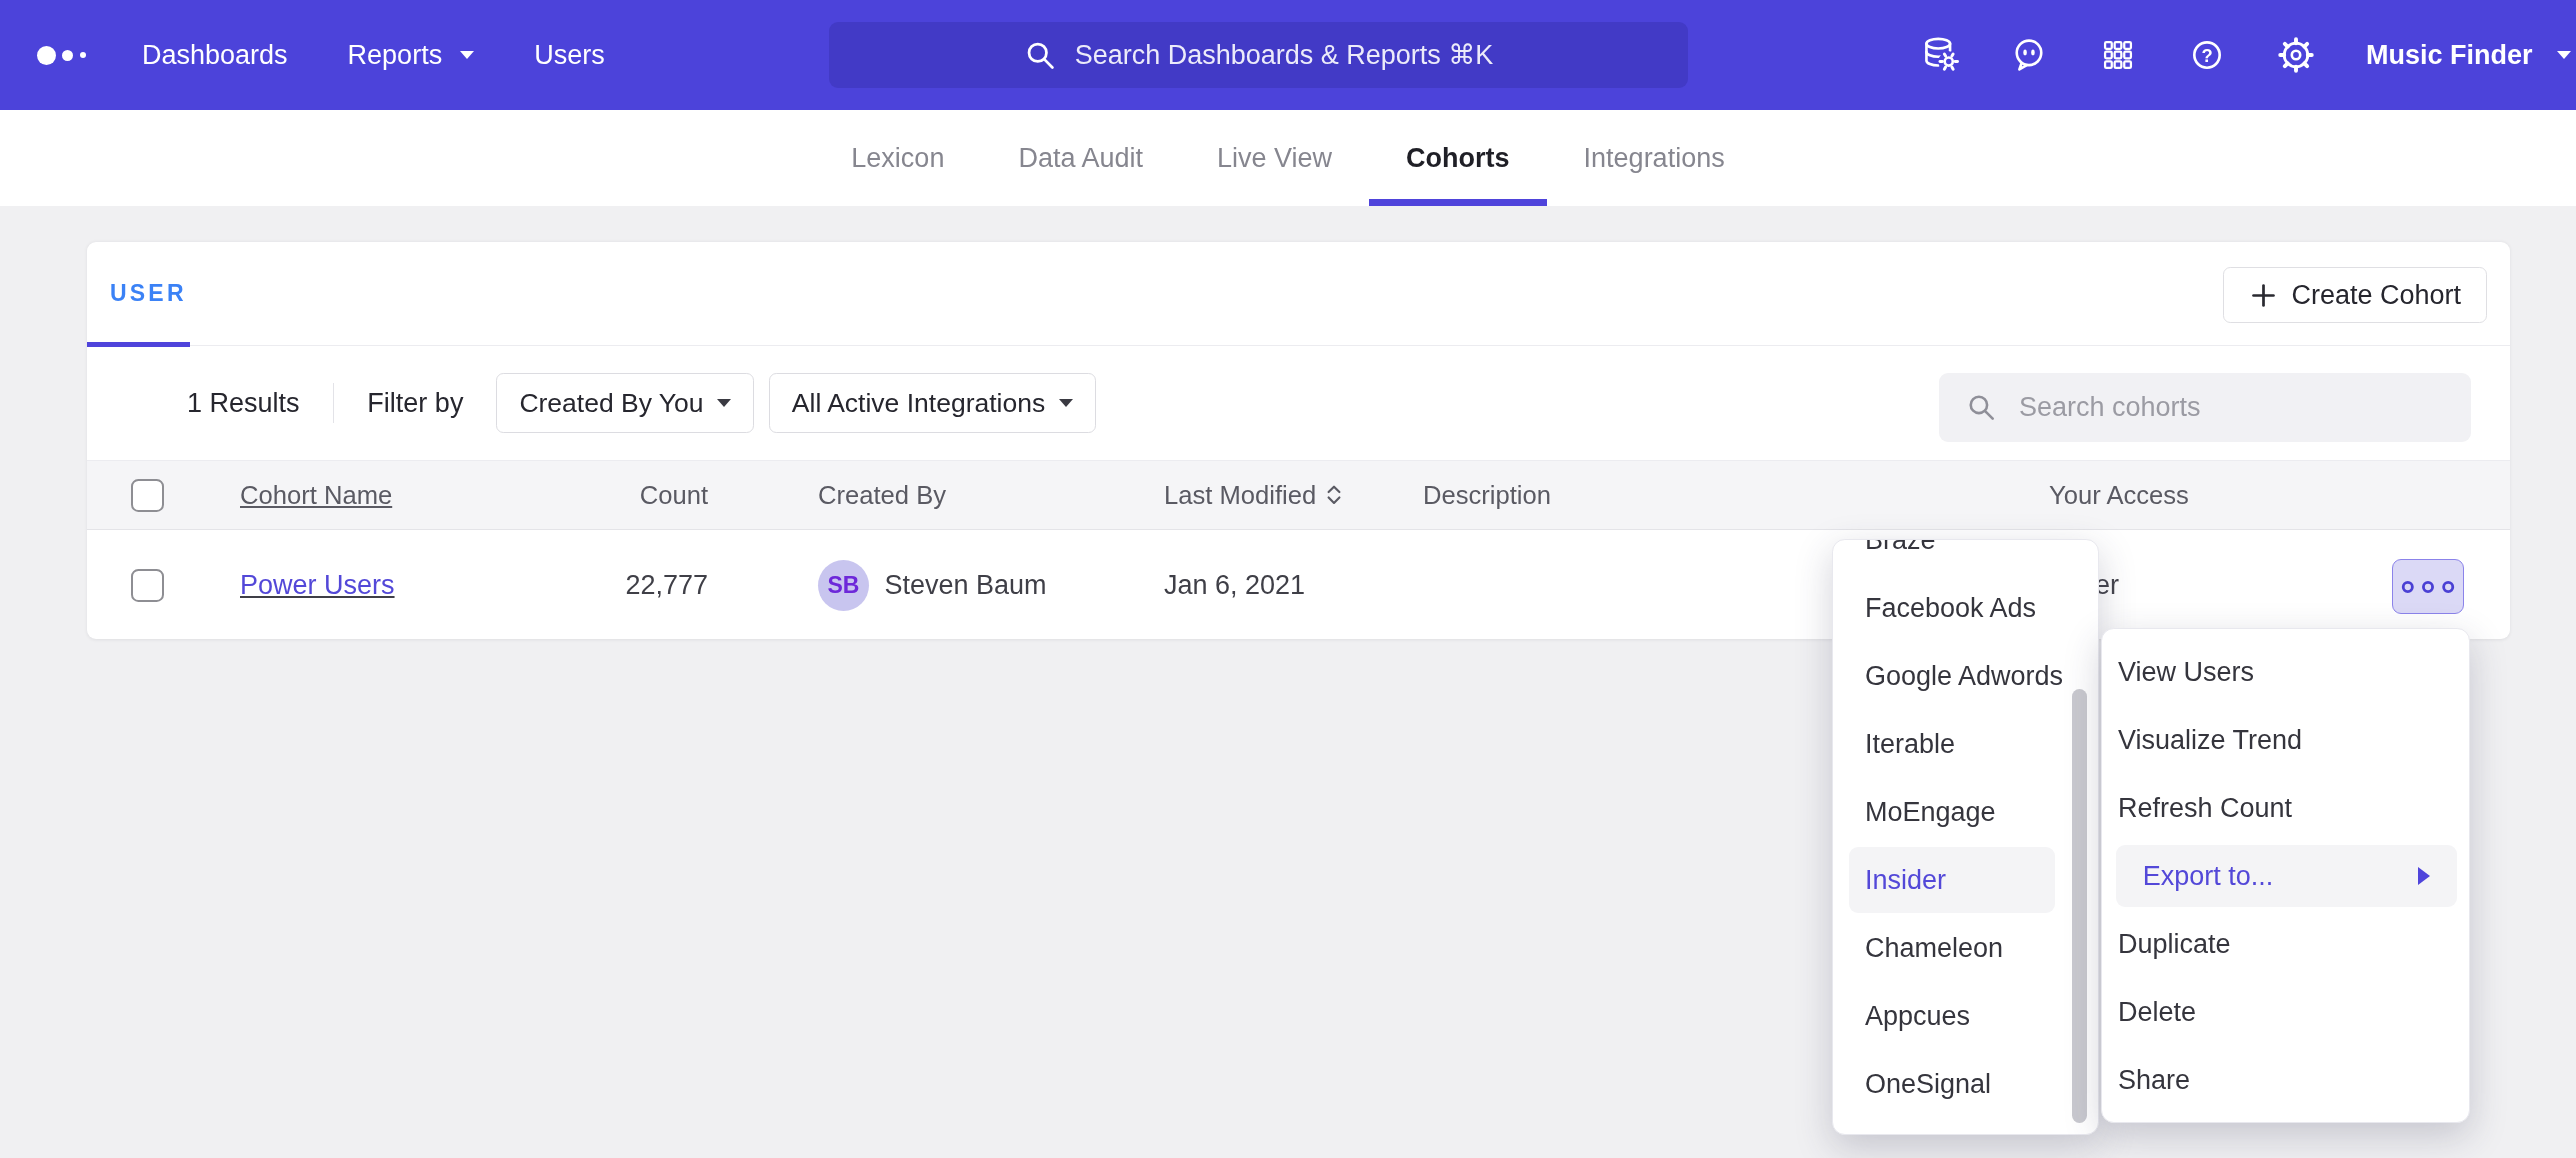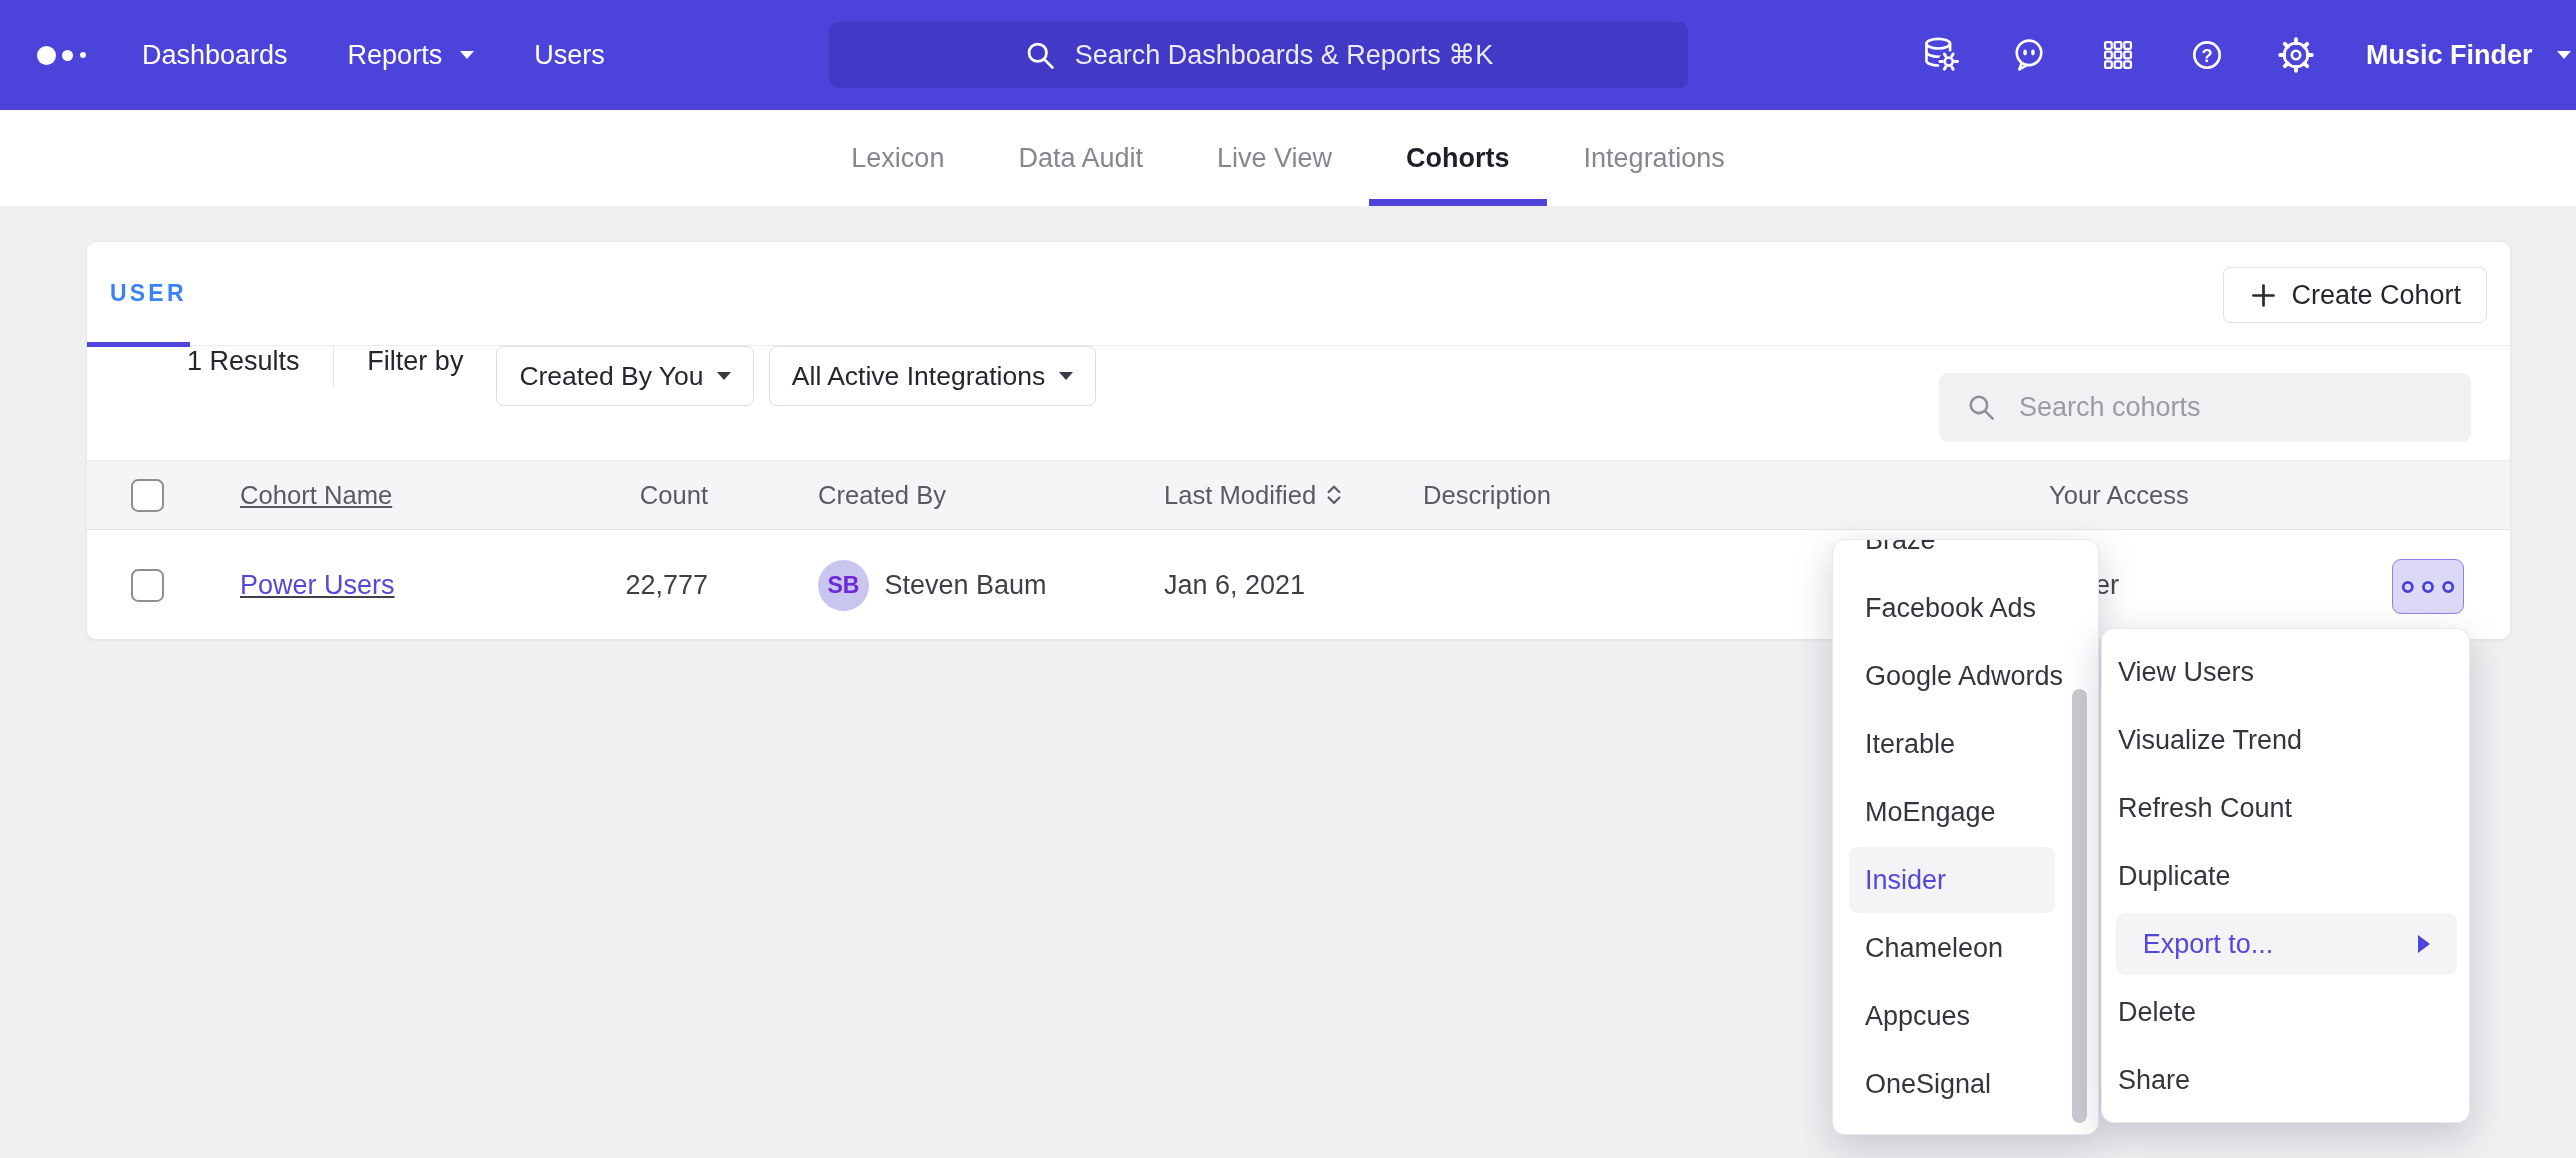--- a/index.html
+++ b/index.html
@@ -37,21 +37,21 @@
         border-radius:9px;box-shadow:0 0.9px 3.7px rgba(20,20,40,0.08);}
   .card-head{position:relative;height:104px;border-bottom:1.8px solid #ececf0;}
   .type-tab{position:absolute;left:0;top:0;height:100%;display:flex;align-items:center;padding-left:23px;cursor:pointer;}
   .type-tab .lbl{font-size:23px;font-weight:700;letter-spacing:3.2px;color:#3b82f6;}
   .type-underline{position:absolute;left:0;bottom:-1.8px;width:103px;height:4.6px;background:#4f44db;}
   .create-btn{position:absolute;right:23px;top:25px;height:56px;display:flex;align-items:center;gap:13.7px;
               padding:0 25px;background:#fff;border:1.8px solid #dfdfe3;border-radius:7.3px;cursor:pointer;
               font-family:inherit;font-size:27px;color:#26262e;font-weight:500;}
 
   .filter-row{position:relative;height:115px;border-bottom:1.8px solid #ececf0;}
-  .filter-left{position:absolute;left:100px;top:0;height:100%;display:flex;align-items:flex-start;}
+  .filter-left{position:absolute;left:100px;top:0;height:100%;display:flex;align-items:center;}
   .results{font-size:27px;color:#26262e;font-weight:500;}
   .vdiv{width:1.8px;height:40px;background:#e3e3e8;margin:0 33px;}
   .filterby{font-size:27px;color:#26262e;margin-right:33px;}
   .dd-btn{height:60px;display:flex;align-items:center;gap:13.7px;padding:0 22px;background:#fff;
           border:1.8px solid #dcdce1;border-radius:7.3px;cursor:pointer;font-family:inherit;
           font-size:26.5px;color:#26262e;font-weight:500;}
   .dd-btn + .dd-btn{margin-left:14.6px;}
   .caret-d{width:0;height:0;border-left:7.3px solid transparent;border-right:7.3px solid transparent;border-top:8.2px solid #3a3a42;}
   .cohort-search{position:absolute;right:39px;top:26.5px;width:532px;height:69px;border-radius:9px;
                  background:#f1f1f4;display:flex;align-items:center;padding-left:27px;gap:20px;}
@@ -309,25 +309,25 @@
     <div class="slot">Chameleon</div>
     <div class="slot">Appcues</div>
     <div class="slot">OneSignal</div>
     <span class="scroll-thumb"></span>
   </div>
 
   <div class="panel ctxmenu">
     <div class="slot">View Users</div>
     <div class="slot">Visualize Trend</div>
     <div class="slot">Refresh Count</div>
-    <div class="slot">Duplicate</div>
     <div class="slot hl">
       <span class="hl-box-ctx">
         <span>Export to...</span>
         <span class="arrow-r"></span>
       </span>
     </div>
+    <div class="slot">Duplicate</div>
     <div class="slot">Delete</div>
     <div class="slot">Share</div>
   </div>
 
 </div>
 
 
 </body></html>

